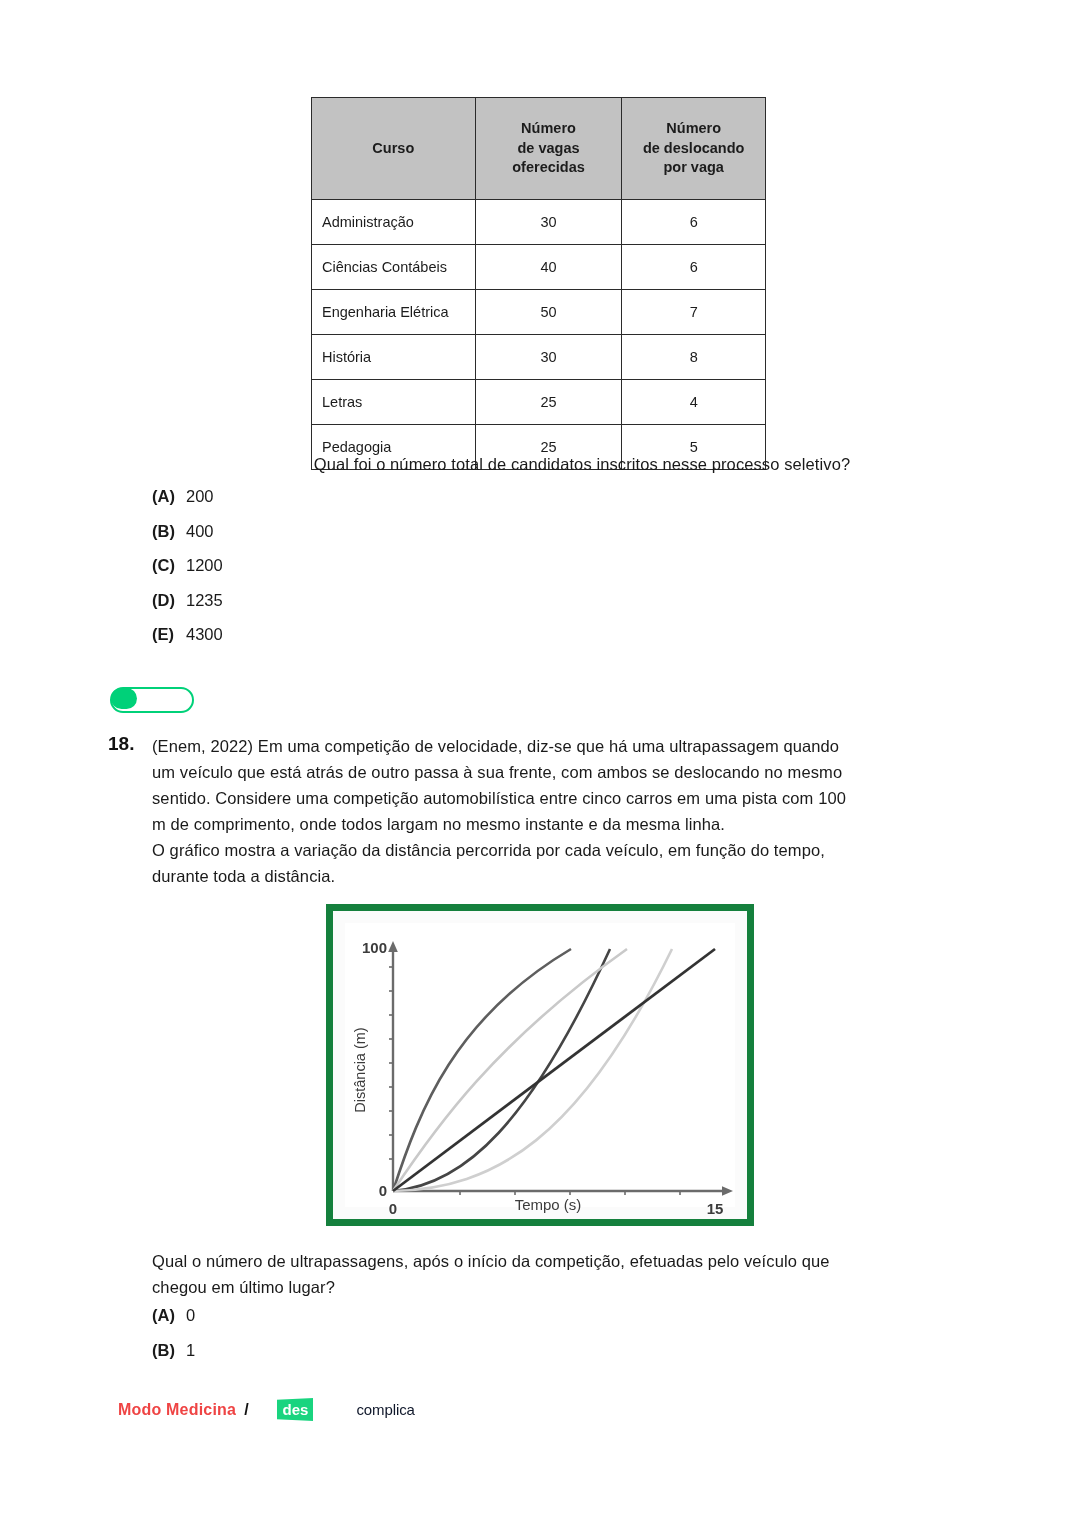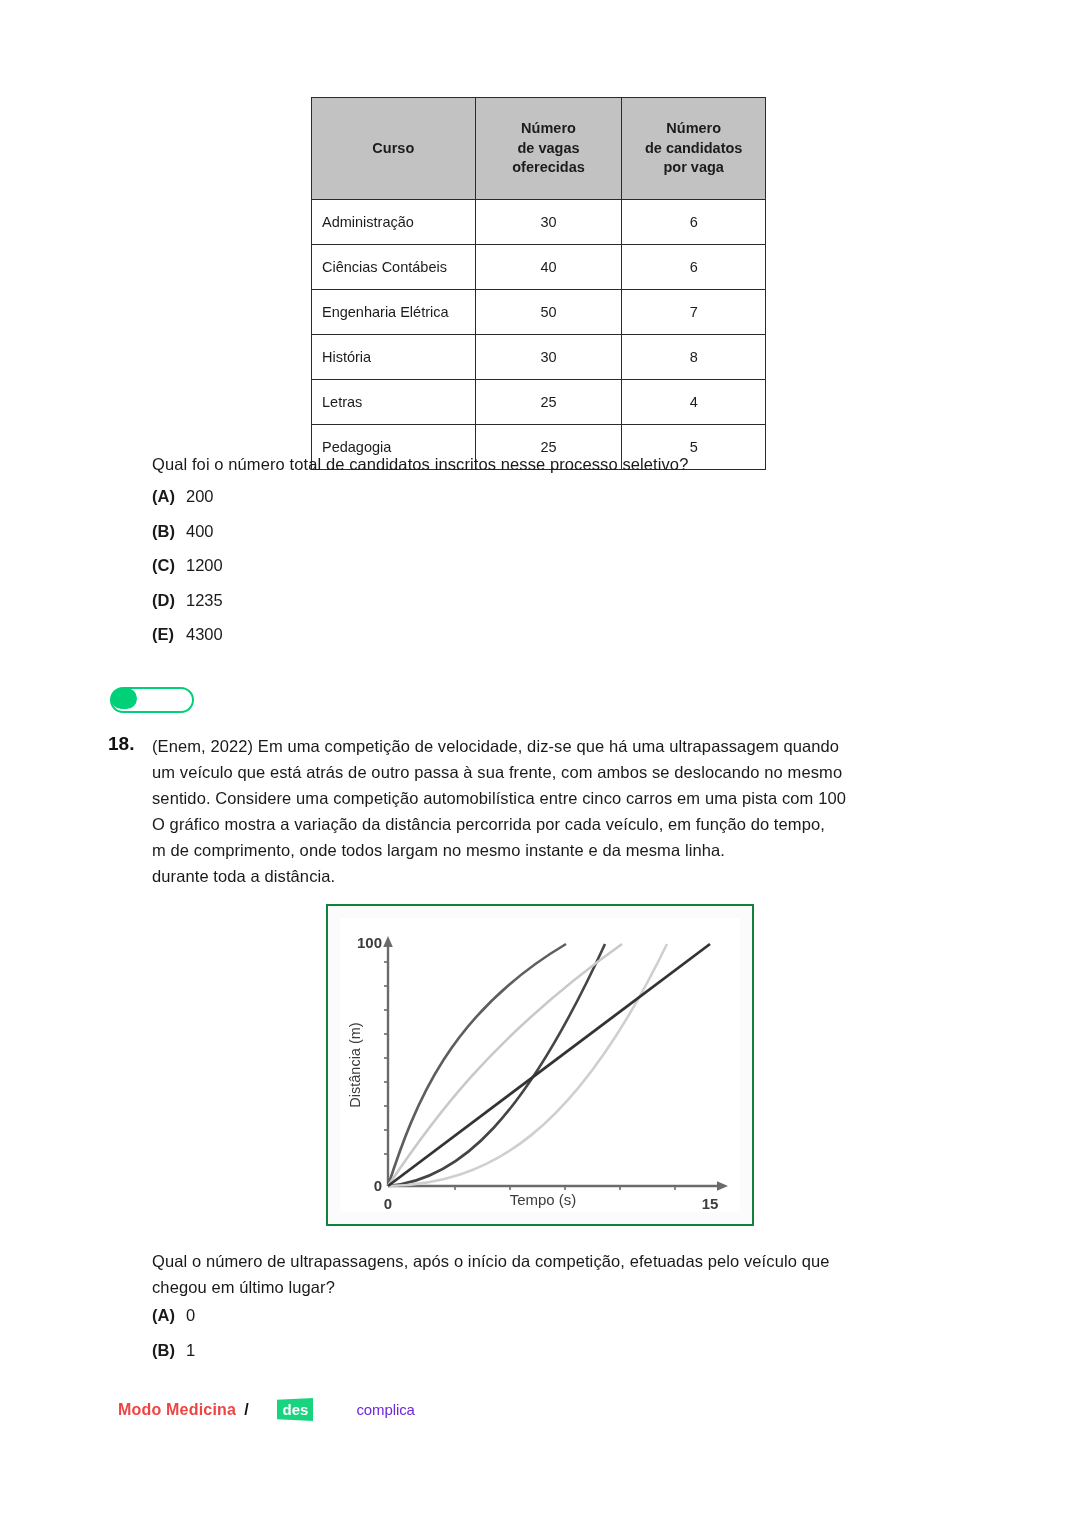--- a/index.html
+++ b/index.html
@@ -117,21 +117,21 @@
   }
 
   
   .chart-frame {
     position: absolute;
     left: 326px;
     top: 904px;
     width: 428px;
     height: 322px;
     background: #fbfbfb;
-    border: 2px solid #15803d;
+    border: 7px solid #15803d;
     padding: 12px;
   }
   .chart-inner {
     width: 100%;
     height: 100%;
     background: #ffffff;
     position: relative;
   }
   .chart-inner svg { display: block; }
 
@@ -164,21 +164,21 @@
   .logo-badge {
     background: #19d47f;
     color: #ffffff;
     font-weight: bold;
     font-size: 15px;
     padding: 4px 5px 4px 6px;
     line-height: 1;
     clip-path: polygon(0% 8%, 100% 0%, 100% 100%, 0% 92%);
   }
   .logo-word {
-    color: #6d28d9;
+    color: #0f172a;
     font-weight: normal;
     font-size: 15px;
     margin-left: 3px;
     letter-spacing: -0.1px;
   }
 </style>
 </head>
 <body>
 
 <div class="table-wrap">
@@ -186,21 +186,21 @@
     <thead>
       <tr>
         <th class="col-curso">Curso</th>
         <th class="col-vagas">
           <span>Número</span><br>
           <span>de vagas</span><br>
           <span>oferecidas</span>
         </th>
         <th class="col-cand">
           <span>Número</span><br>
-          <span>de candidatos</span><br>
+          <span>de deslocando</span><br>
           <span>por vaga</span>
         </th>
       </tr>
     </thead>
     <tbody>
       <tr>
         <td class="course-cell">Administração</td>
         <td class="num-cell">30</td>
         <td class="num-cell">6</td>
       </tr>
@@ -226,21 +226,21 @@
       </tr>
       <tr>
         <td class="course-cell">Pedagogia</td>
         <td class="num-cell">25</td>
         <td class="num-cell">5</td>
       </tr>
     </tbody>
   </table>
 </div>
 
-<div class="q-text" style="left:152px; top:451px; width:860px;">Qual foi o número total de candidatos inscritos nesse processo seletivo?</div>
+<div class="q-text" style="left:152px; top:451px; width:860px;text-align:center;">Qual foi o número total de candidatos inscritos nesse processo seletivo?</div>
 
 <div class="alt-list" style="left:152px; top:487px;">
   <div class="alt-row">
     <span class="alt-key">(A)</span>
     <span class="alt-val">200</span>
   </div>
   <div class="alt-row">
     <span class="alt-key">(B)</span>
     <span class="alt-val">400</span>
   </div>
@@ -261,22 +261,22 @@
 <div class="toggle">
   <div class="knob"></div>
 </div>
 
 <div class="q-number" style="left:108px; top:733px;">18.</div>
 
 <div class="q-text" style="left:152px; top:733px; width:840px;">
   <div>(Enem, 2022) Em uma competição de velocidade, diz-se que há uma ultrapassagem quando</div>
   <div>um veículo que está atrás de outro passa à sua frente, com ambos se deslocando no mesmo</div>
   <div>sentido. Considere uma competição automobilística entre cinco carros em uma pista com 100</div>
+  <div>m de comprimento, onde todos largam no mesmo instante e da mesma linha.</div>
   <div>O gráfico mostra a variação da distância percorrida por cada veículo, em função do tempo,</div>
-  <div>m de comprimento, onde todos largam no mesmo instante e da mesma linha.</div>
   <div>durante toda a distância.</div>
 </div>
 
 <div class="chart-frame">
   <div class="chart-inner">
     <svg viewBox="0 0 404 298" width="404" height="298">
 
       <g>
         <line x1="48" y1="26" x2="48" y2="268" stroke="#6b6b6b" stroke-width="2.4"></line>
         <polygon points="48,18 43.2,29 52.8,29" fill="#6b6b6b"></polygon>

